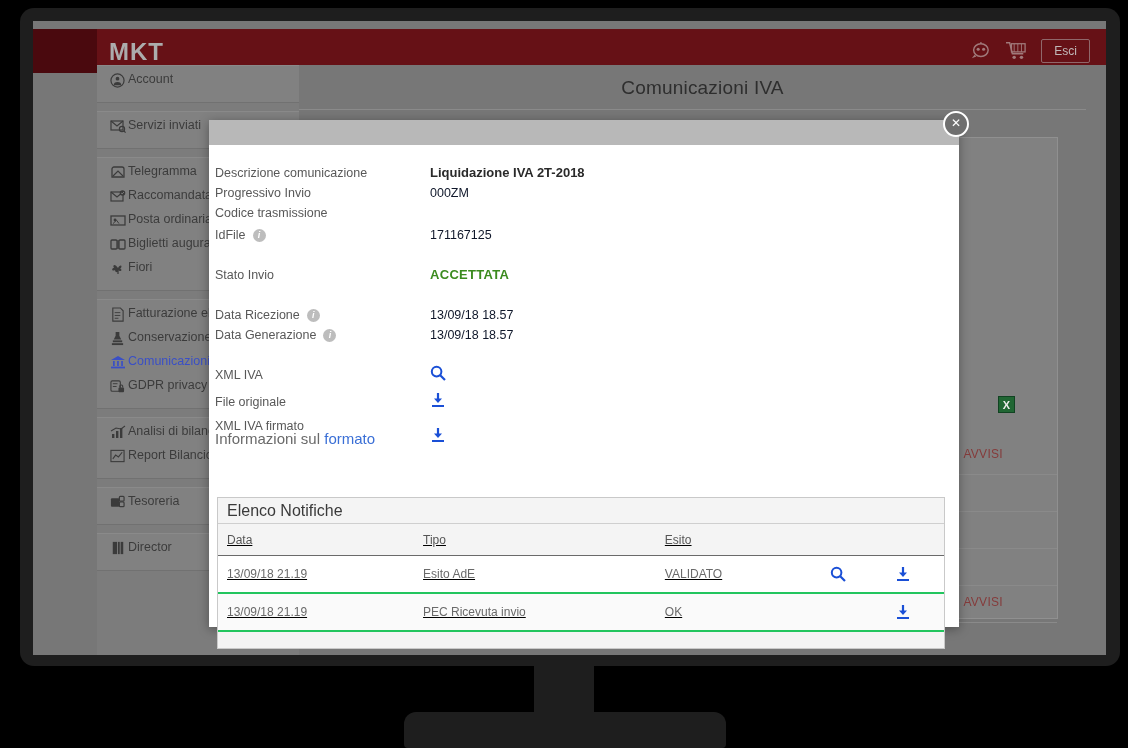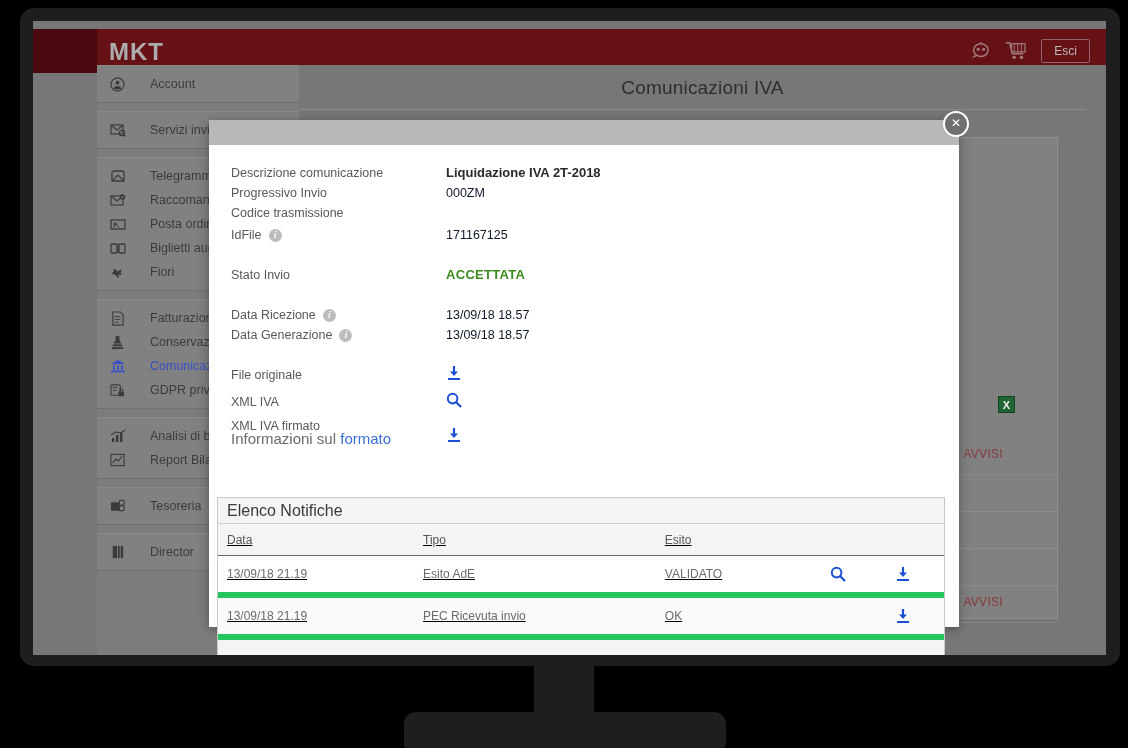--- a/index.html
+++ b/index.html
@@ -39,21 +39,21 @@
     border:1px solid #9a6d70;color:#cfc6c6;font-size:12px;padding:4px 12px;
     background:transparent;border-radius:2px;cursor:pointer;
   }
 
   
   .sidebar{
     position:absolute;left:64px;top:44px;width:202px;height:590px;background:#848484;
   }
   .side-group{background:#8a8a8a;margin-bottom:8px;border-top:1px solid #949494;border-bottom:1px solid #787878;}
   .side-item{
-    display:flex;align-items:center;gap:24px;height:24px;padding:0 0 0 12px;
+    display:flex;gap:2px;height:24px;padding:0 0 0 12px;
     font-size:12.5px;color:#3c3c3c;cursor:pointer;
   }
   .side-item.active{color:#3a52d6;}
   .side-item .sico{width:17px;height:16px;display:flex;align-items:center;justify-content:center;flex:0 0 17px;}
   .side-item .sico svg{display:block;}
 
   
   .content{position:absolute;left:266px;top:44px;width:807px;height:590px;background:#7e7e7e;}
   .page-title{
     text-align:center;font-size:19px;color:#2d2d2d;padding-top:12px;letter-spacing:.2px;
@@ -78,21 +78,21 @@
   .modal{
     position:absolute;left:176px;top:99px;width:750px;height:507px;background:#ffffff;
     box-shadow:0 2px 10px rgba(0,0,0,.35);
   }
   .modal-head{height:25px;background:#b8b8b8;position:relative;}
   .close-btn{
     position:absolute;right:-10px;top:-9px;width:22px;height:22px;border-radius:50%;
     background:#6f6f6f;border:2px solid #ffffff;color:#fff;font-size:12px;line-height:20px;
     text-align:center;cursor:pointer;font-family:"Liberation Sans",sans-serif;
   }
-  .modal-body{padding:18px 22px 0 22px;position:relative;}
+  .modal-body{padding:18px 22px 0 6px;position:relative;}
 
   .frow{display:flex;align-items:flex-start;line-height:20px;}
   .flabel{width:215px;font-size:12.5px;color:#585858;display:flex;align-items:center;gap:7px;}
   .fvalue{font-size:12.5px;color:#0f172a;}
   .fvalue.bold{font-weight:bold;color:#2a2a2a;font-size:13px;}
   .fvalue.status{color:#3b8b1e;font-weight:bold;font-size:13px;letter-spacing:.3px;}
   .info-i{
     width:13px;height:13px;border-radius:50%;background:#bdbdbd;color:#fff;font-size:9px;
     line-height:13px;text-align:center;font-weight:bold;font-style:italic;display:inline-block;
     flex:0 0 13px;cursor:pointer;
@@ -110,21 +110,21 @@
   .notif-title{
     height:25px;line-height:25px;padding-left:9px;font-size:16px;color:#3a3a3a;
     border-bottom:1px solid #cfcfcf;background:#f4f4f4;
   }
   table.ntable{width:100%;border-collapse:collapse;background:#fff;text-decoration:underline;}
   table.ntable th{
     text-align:left;font-size:12px;color:#555;font-weight:normal;padding:9px 0 8px 9px;
     border-bottom:1px solid #6a6a6a;background:#f4f4f4;
   }
   table.ntable td{
-    font-size:12px;color:#6a6a6a;padding:10px 0 10px 9px;border-bottom:6px solid #22c55e;
+    font-size:12px;color:#6a6a6a;padding:10px 0 10px 9px;border-bottom:2px solid #22c55e;
     background:#fff;
   }
   table.ntable tr.alt td{background:#fafafa;}
   .col-data{width:200px;}
   .col-tipo{width:250px;}
   .col-esito{width:165px;}
   .col-a1{width:60px;}
   .col-a2{width:52px;}
   .notif-foot{height:16px;background:#f4f4f4;}
 </style>
@@ -437,38 +437,38 @@
             <span>Data Generazione</span>
             <span class="info-i">i</span>
           </div>
           <div class="fvalue">13/09/18 18.57</div>
         </div>
 
         <div class="gap-md"></div>
 
         <div class="frow" style="margin-bottom:7px;">
           <div class="flabel">
+              <span>XML IVA</span>
+            </div>
+          <div>
+            <svg class="srchicon" viewBox="0 0 16 16">
+                <circle cx="6.6" cy="6.6" r="4.8" fill="none" stroke="#1a4fd6" stroke-width="2"></circle>
+                <line x1="10.2" y1="10.2" x2="15" y2="15" stroke="#1a4fd6" stroke-width="2.2"></line>
+              </svg>
+          </div>
+        </div>
+        <div class="frow" style="margin-bottom:7px;">
+          <div class="flabel">
               <span>File originale</span>
             </div>
           <div>
             <svg class="dlicon" viewBox="0 0 16 16">
                 <path d="M8 1 v7" stroke="#1a4fd6" stroke-width="2.2" fill="none"></path>
                 <path d="M4 6.5 L8 11 L12 6.5 z" fill="#1a4fd6"></path>
                 <rect x="2" y="13" width="12" height="2" fill="#1a4fd6"></rect>
-              </svg>
-          </div>
-        </div>
-        <div class="frow" style="margin-bottom:7px;">
-          <div class="flabel">
-              <span>XML IVA</span>
-            </div>
-          <div>
-            <svg class="srchicon" viewBox="0 0 16 16">
-                <circle cx="6.6" cy="6.6" r="4.8" fill="none" stroke="#1a4fd6" stroke-width="2"></circle>
-                <line x1="10.2" y1="10.2" x2="15" y2="15" stroke="#1a4fd6" stroke-width="2.2"></line>
               </svg>
           </div>
         </div>
         <div class="frow">
           <div class="flabel" style="display:block;line-height:15px;">
             <div>XML IVA firmato</div>
             <div class="sub-note"><span>Informazioni sul </span><a href="#">formato</a></div>
           </div>
           <div style="margin-top:8px;">
             <svg class="dlicon" viewBox="0 0 16 16">

